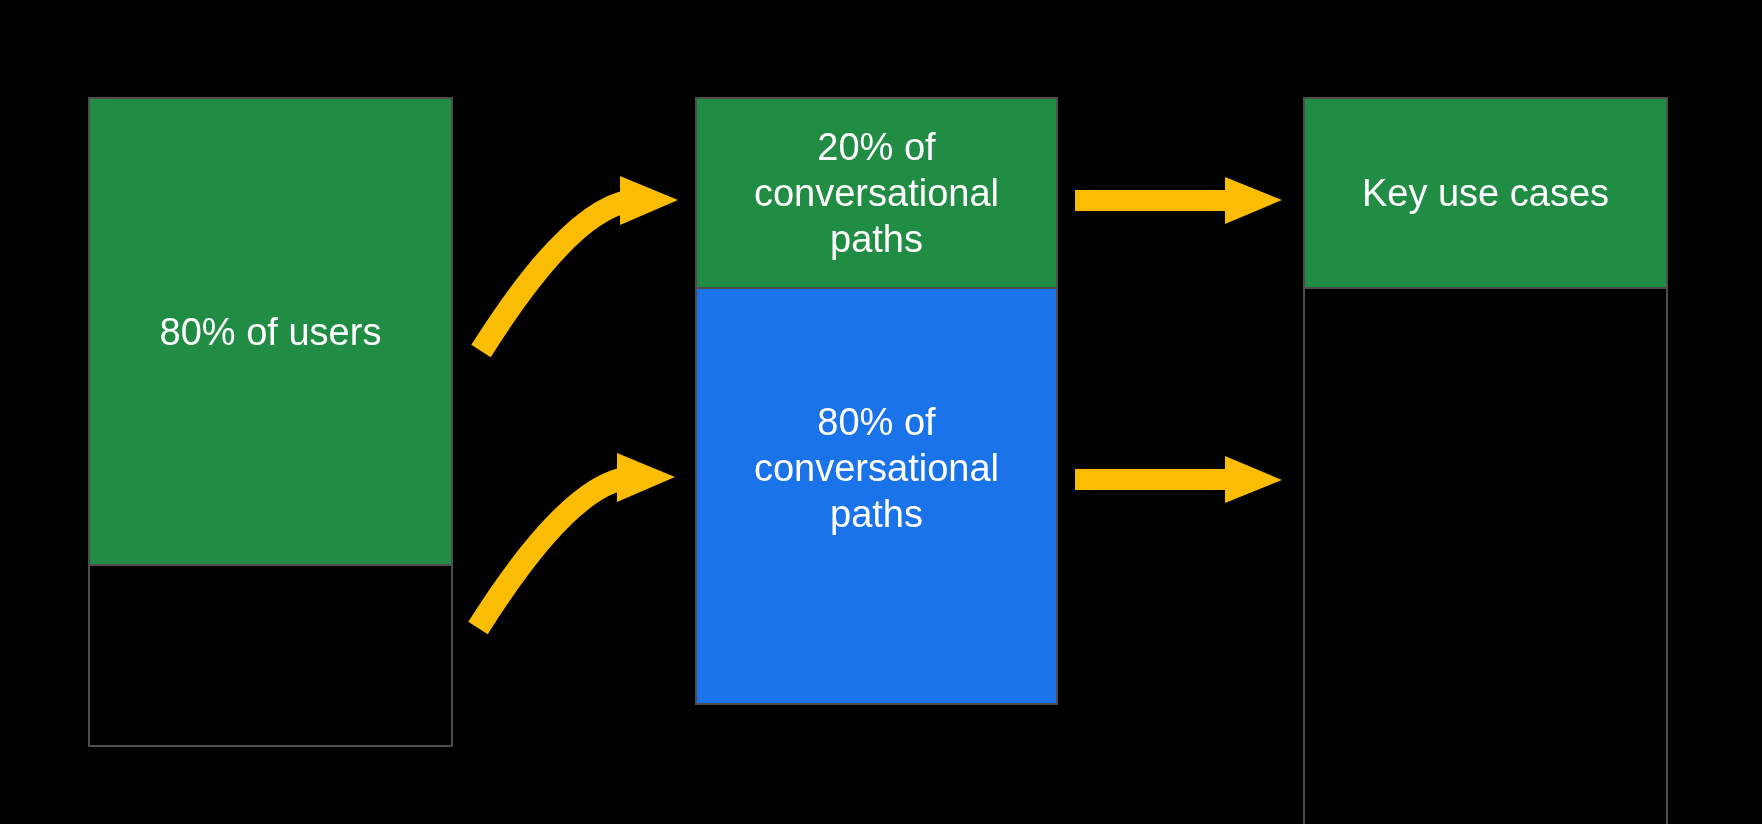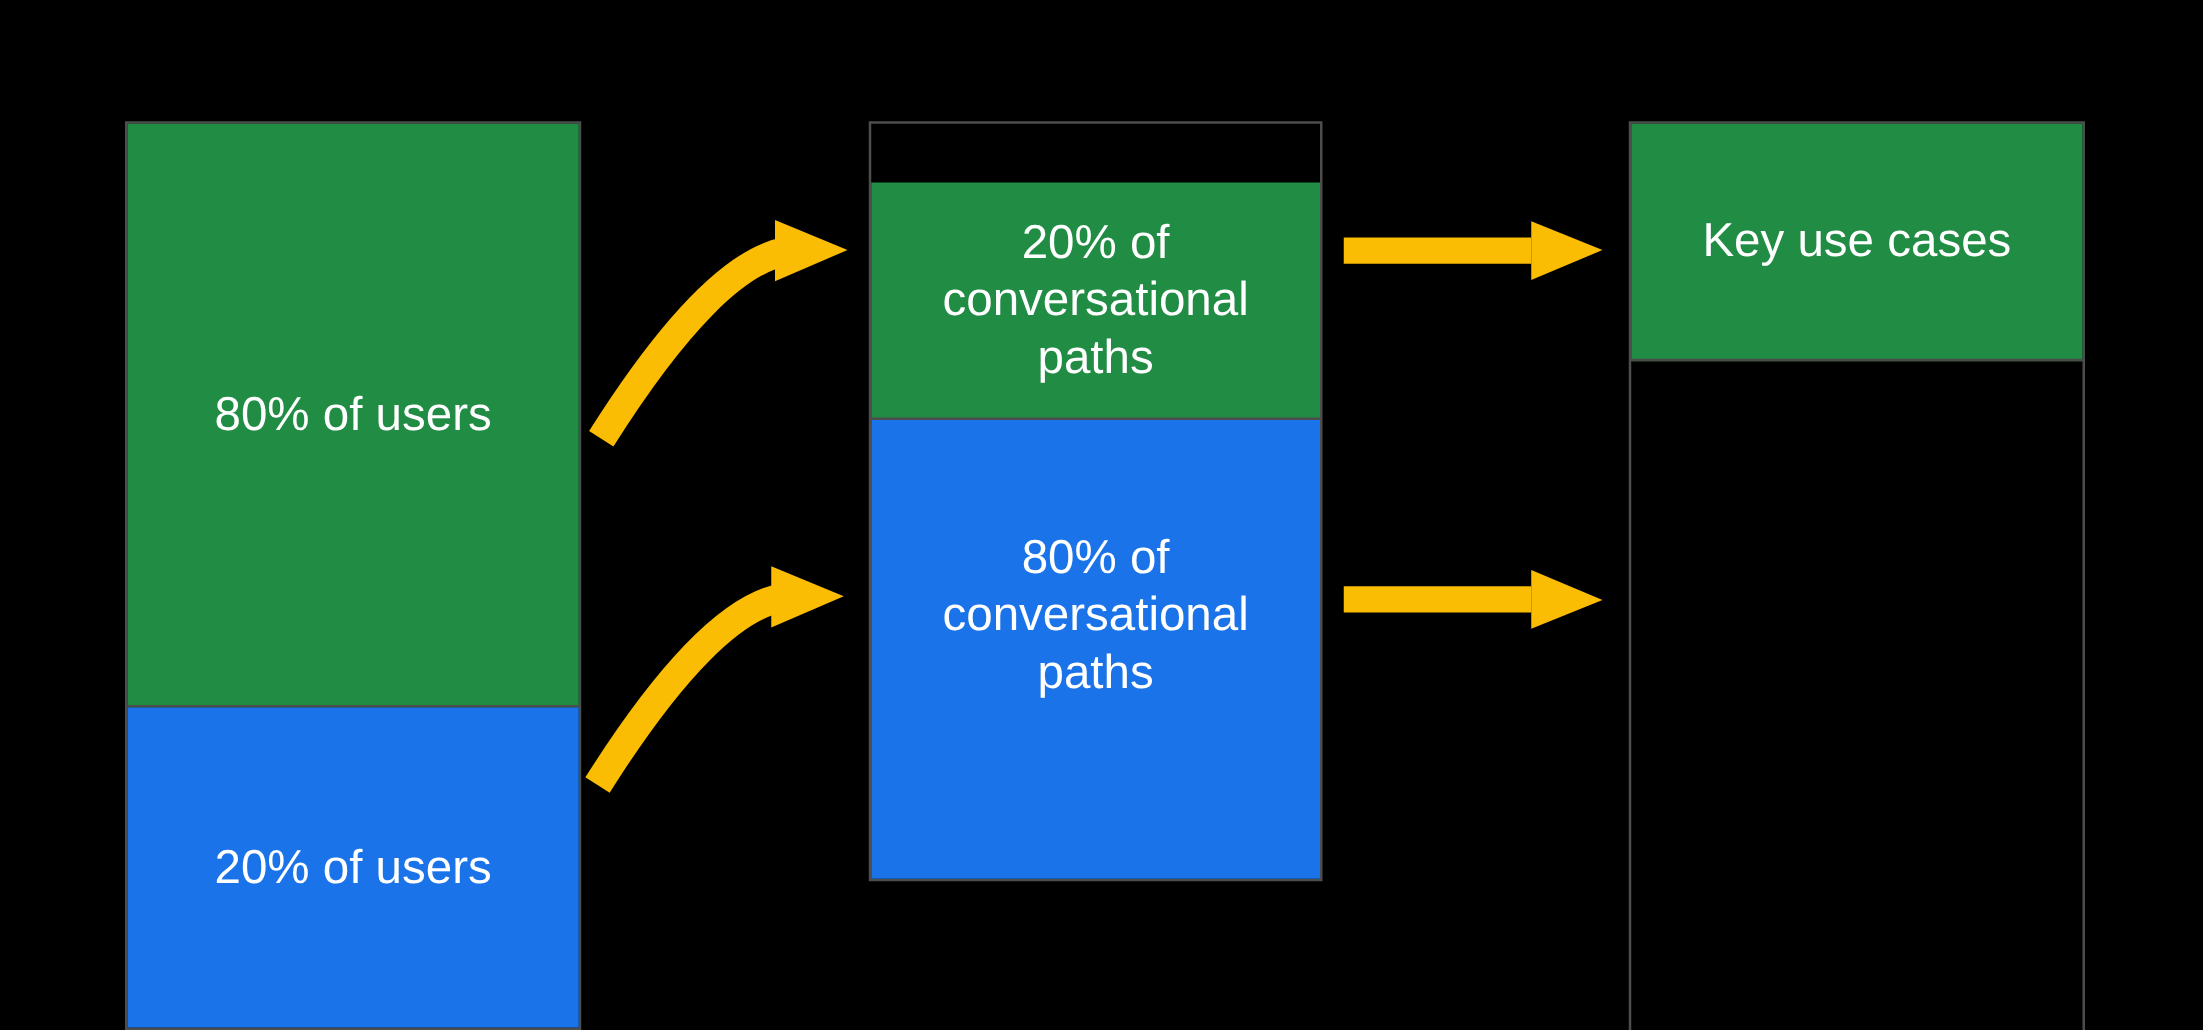--- a/index.html
+++ b/index.html
@@ -15,33 +15,33 @@
     font-family: "Liberation Sans", sans-serif;
     overflow: hidden;
   }
   .column {
     position: absolute;
     display: flex;
     flex-direction: column;
     border: 2px solid var(--border, #4d4d4d);
     box-sizing: border-box;
   }
-  #col-users   { left: 100px;   top: 97px; width: 365px; height: 727px; }
+  #col-users   { left: 88px;   top: 97px; width: 365px; height: 650px; }
   #col-paths   { left: 695px;  top: 97px; width: 363px; height: 608px; }
   #col-cases   { left: 1303px; top: 97px; width: 365px; height: 770px; }
   .segment {
     display: flex;
     align-items: center;
     justify-content: center;
     box-sizing: border-box;
   }
   .segment.top { border-bottom: 2px solid var(--border, #4d4d4d); }
   .segment.bottom { flex: 1 1 auto; justify-content: center; }
   #col-users .segment.top { height: 467px; }
-  #col-paths .segment.top { height: 190px; margin-top: 47px; }
+  #col-paths .segment.top { height: 190px; }
   #col-cases .segment.top { height: 190px; }
   .seg-green { background: var(--green, #218c44); }
   .seg-blue  { background: var(--blue, #1a73e8); }
   .label {
     color: var(--text, #ffffff);
     font-size: 38px;
     line-height: 46px;
     text-align: center;
     white-space: pre-line;
   }
@@ -61,23 +61,20 @@
   .arrow-fill { fill: var(--arrow, #fbbc04); }
 </style>
 </head>
 <body>
 
 <div class="canvas">
 
   <div class="column" id="col-users">
     <div class="segment top seg-green">
       <div class="label">80% of users</div>
-    </div>
-    <div class="segment bottom seg-blue">
-      <div class="label">20% of users</div>
     </div>
   </div>
 
   <div class="column" id="col-paths">
     <div class="segment top seg-green">
       <div class="label">20% of
 conversational
 paths</div>
     </div>
     <div class="segment bottom seg-blue">

